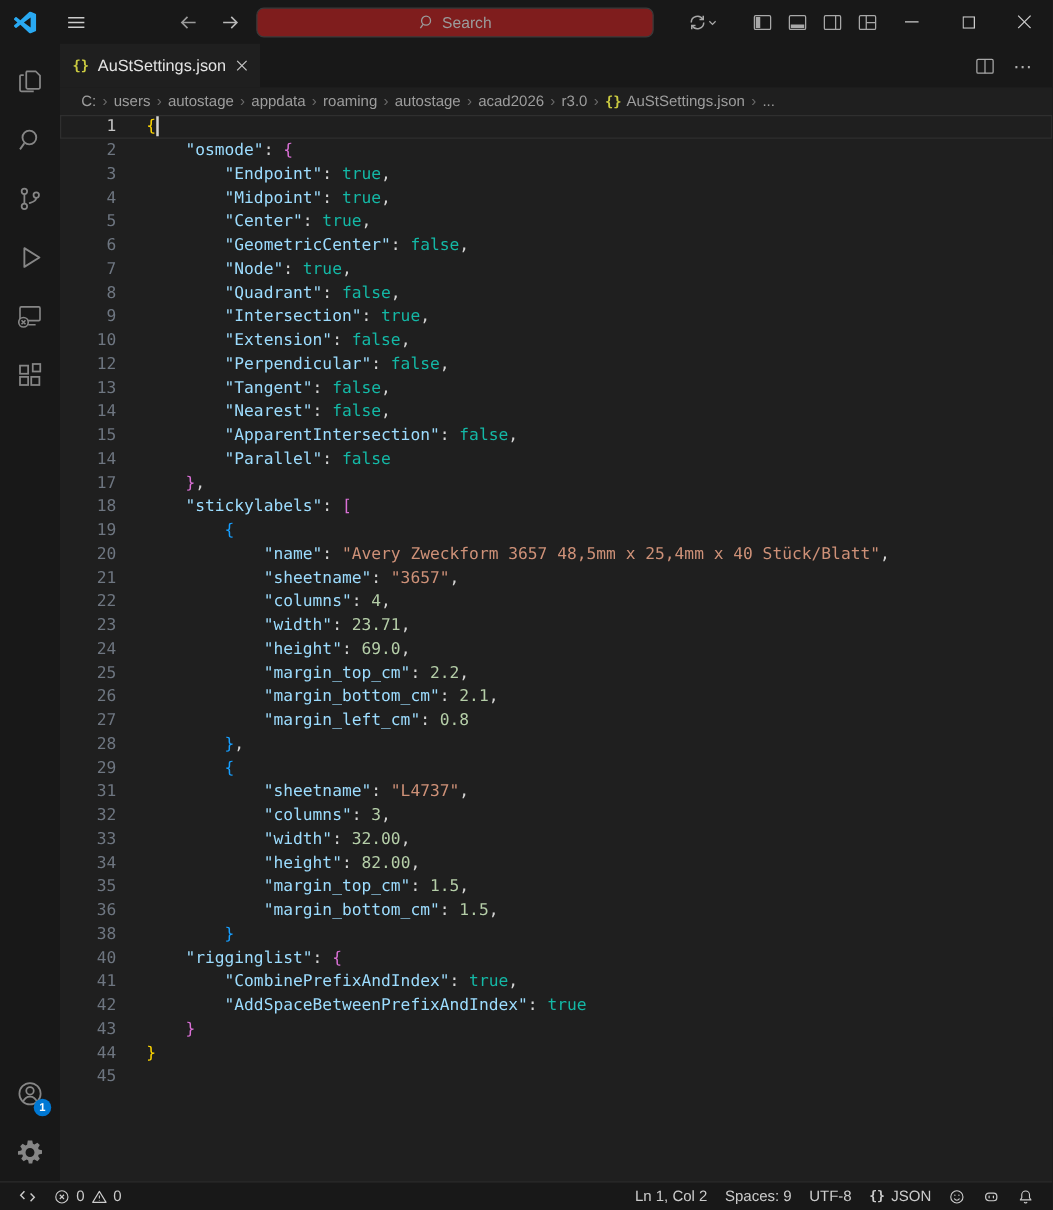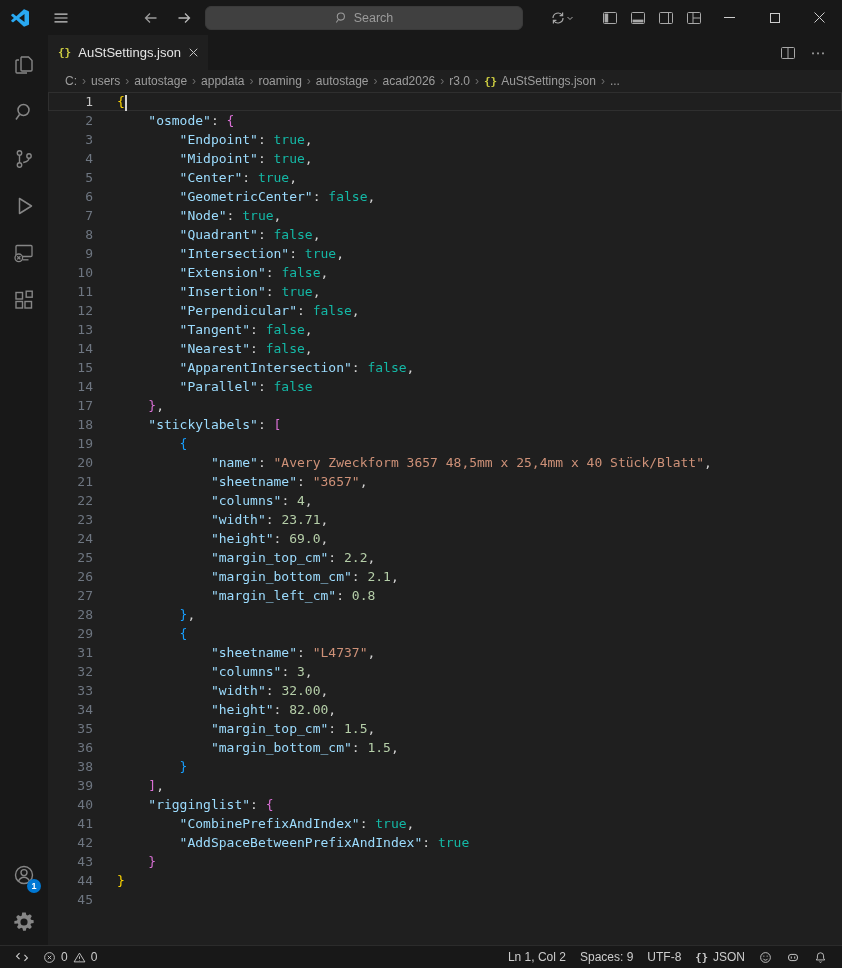--- a/index.html
+++ b/index.html
@@ -5,21 +5,21 @@
   * { margin:0; padding:0; box-sizing:border-box; }
   html,body { width:842px; height:968px; overflow:hidden; background:#1f1f1f;
     font-family:"Liberation Sans", sans-serif; }
   .window { width:842px; height:968px; display:flex; flex-direction:column; background:#1f1f1f; }
 
   
   .title-bar { flex:0 0 35px; background:#181818; display:flex; align-items:center; }
   .tb-left { display:flex; align-items:center; gap:18px; padding-left:11px; width:120px; flex:0 0 120px; }
   .tb-center { flex:1; display:flex; align-items:center; justify-content:center; gap:9px; }
   .nav-arrow { width:24px; height:24px; display:flex; align-items:center; justify-content:center; color:#b4b4b4; }
-  .search-box { width:318px; height:24px; background:#404040; border:1px solid #3a3a3a; border-radius:6px;
+  .search-box { width:318px; height:24px; background:#7f1d1d; border:1px solid #3a3a3a; border-radius:6px;
     display:flex; align-items:center; justify-content:center; gap:6px; color:#9b9b9b; font-size:12.5px; }
   .tb-right { width:300px; flex:0 0 300px; display:flex; align-items:center; justify-content:flex-end; color:#a8a8a8; }
   .tb-icon { width:28px; height:35px; display:flex; align-items:center; justify-content:center; color:#a8a8a8; }
   .sync-wrap { width:40px; margin-right:14px; }
   .win-btn { width:45px; height:35px; display:flex; align-items:center; justify-content:center; color:#cccccc; }
 
   
   .main { flex:1; display:flex; min-height:0; }
   .activity-bar { width:48px; flex:0 0 48px; background:#181818; display:flex; flex-direction:column; align-items:center; padding-top:6px; }
   .ab-icon { width:48px; height:47px; display:flex; align-items:center; justify-content:center; color:#868686; position:relative; }
@@ -291,21 +291,20 @@
             <div class="code-line active"><span class="ln">1</span><span class="code"><span class="tk-b1">{</span><span class="cursor"></span></span></div>
             <div class="code-line"><span class="ln">2</span><span class="code"><span class="tk-key">    "osmode"</span><span class="tk-punc">: </span><span class="tk-b2">{</span></span></div>
             <div class="code-line"><span class="ln">3</span><span class="code"><span class="tk-key">        "Endpoint"</span><span class="tk-punc">: </span><span class="tk-bool">true</span><span class="tk-punc">,</span></span></div>
             <div class="code-line"><span class="ln">4</span><span class="code"><span class="tk-key">        "Midpoint"</span><span class="tk-punc">: </span><span class="tk-bool">true</span><span class="tk-punc">,</span></span></div>
             <div class="code-line"><span class="ln">5</span><span class="code"><span class="tk-key">        "Center"</span><span class="tk-punc">: </span><span class="tk-bool">true</span><span class="tk-punc">,</span></span></div>
             <div class="code-line"><span class="ln">6</span><span class="code"><span class="tk-key">        "GeometricCenter"</span><span class="tk-punc">: </span><span class="tk-bool">false</span><span class="tk-punc">,</span></span></div>
             <div class="code-line"><span class="ln">7</span><span class="code"><span class="tk-key">        "Node"</span><span class="tk-punc">: </span><span class="tk-bool">true</span><span class="tk-punc">,</span></span></div>
             <div class="code-line"><span class="ln">8</span><span class="code"><span class="tk-key">        "Quadrant"</span><span class="tk-punc">: </span><span class="tk-bool">false</span><span class="tk-punc">,</span></span></div>
             <div class="code-line"><span class="ln">9</span><span class="code"><span class="tk-key">        "Intersection"</span><span class="tk-punc">: </span><span class="tk-bool">true</span><span class="tk-punc">,</span></span></div>
             <div class="code-line"><span class="ln">10</span><span class="code"><span class="tk-key">        "Extension"</span><span class="tk-punc">: </span><span class="tk-bool">false</span><span class="tk-punc">,</span></span></div>
-            <div class="code-line"><span class="ln">11</span><span class="code"><span class="tk-key">        "Insertion"</span><span class="tk-punc">: </span><span class="tk-bool">true</span><span class="tk-punc">,</span></span></div>
             <div class="code-line"><span class="ln">12</span><span class="code"><span class="tk-key">        "Perpendicular"</span><span class="tk-punc">: </span><span class="tk-bool">false</span><span class="tk-punc">,</span></span></div>
             <div class="code-line"><span class="ln">13</span><span class="code"><span class="tk-key">        "Tangent"</span><span class="tk-punc">: </span><span class="tk-bool">false</span><span class="tk-punc">,</span></span></div>
             <div class="code-line"><span class="ln">14</span><span class="code"><span class="tk-key">        "Nearest"</span><span class="tk-punc">: </span><span class="tk-bool">false</span><span class="tk-punc">,</span></span></div>
             <div class="code-line"><span class="ln">15</span><span class="code"><span class="tk-key">        "ApparentIntersection"</span><span class="tk-punc">: </span><span class="tk-bool">false</span><span class="tk-punc">,</span></span></div>
             <div class="code-line"><span class="ln">14</span><span class="code"><span class="tk-key">        "Parallel"</span><span class="tk-punc">: </span><span class="tk-bool">false</span></span></div>
             <div class="code-line"><span class="ln">17</span><span class="code"><span class="tk-b2">    }</span><span class="tk-punc">,</span></span></div>
             <div class="code-line"><span class="ln">18</span><span class="code"><span class="tk-key">    "stickylabels"</span><span class="tk-punc">: </span><span class="tk-b2">[</span></span></div>
             <div class="code-line"><span class="ln">19</span><span class="code"><span class="tk-b3">        {</span></span></div>
             <div class="code-line"><span class="ln">20</span><span class="code"><span class="tk-key">            "name"</span><span class="tk-punc">: </span><span class="tk-str">"Avery Zweckform 3657 48,5mm x 25,4mm x 40 Stück/Blatt"</span><span class="tk-punc">,</span></span></div>
             <div class="code-line"><span class="ln">21</span><span class="code"><span class="tk-key">            "sheetname"</span><span class="tk-punc">: </span><span class="tk-str">"3657"</span><span class="tk-punc">,</span></span></div>
@@ -317,21 +316,20 @@
             <div class="code-line"><span class="ln">27</span><span class="code"><span class="tk-key">            "margin_left_cm"</span><span class="tk-punc">: </span><span class="tk-num">0.8</span></span></div>
             <div class="code-line"><span class="ln">28</span><span class="code"><span class="tk-b3">        }</span><span class="tk-punc">,</span></span></div>
             <div class="code-line"><span class="ln">29</span><span class="code"><span class="tk-b3">        {</span></span></div>
             <div class="code-line"><span class="ln">31</span><span class="code"><span class="tk-key">            "sheetname"</span><span class="tk-punc">: </span><span class="tk-str">"L4737"</span><span class="tk-punc">,</span></span></div>
             <div class="code-line"><span class="ln">32</span><span class="code"><span class="tk-key">            "columns"</span><span class="tk-punc">: </span><span class="tk-num">3</span><span class="tk-punc">,</span></span></div>
             <div class="code-line"><span class="ln">33</span><span class="code"><span class="tk-key">            "width"</span><span class="tk-punc">: </span><span class="tk-num">32.00</span><span class="tk-punc">,</span></span></div>
             <div class="code-line"><span class="ln">34</span><span class="code"><span class="tk-key">            "height"</span><span class="tk-punc">: </span><span class="tk-num">82.00</span><span class="tk-punc">,</span></span></div>
             <div class="code-line"><span class="ln">35</span><span class="code"><span class="tk-key">            "margin_top_cm"</span><span class="tk-punc">: </span><span class="tk-num">1.5</span><span class="tk-punc">,</span></span></div>
             <div class="code-line"><span class="ln">36</span><span class="code"><span class="tk-key">            "margin_bottom_cm"</span><span class="tk-punc">: </span><span class="tk-num">1.5</span><span class="tk-punc">,</span></span></div>
             <div class="code-line"><span class="ln">38</span><span class="code"><span class="tk-b3">        }</span></span></div>
-            <div class="code-line"><span class="ln">39</span><span class="code"><span class="tk-b2">    ]</span><span class="tk-punc">,</span></span></div>
             <div class="code-line"><span class="ln">40</span><span class="code"><span class="tk-key">    "rigginglist"</span><span class="tk-punc">: </span><span class="tk-b2">{</span></span></div>
             <div class="code-line"><span class="ln">41</span><span class="code"><span class="tk-key">        "CombinePrefixAndIndex"</span><span class="tk-punc">: </span><span class="tk-bool">true</span><span class="tk-punc">,</span></span></div>
             <div class="code-line"><span class="ln">42</span><span class="code"><span class="tk-key">        "AddSpaceBetweenPrefixAndIndex"</span><span class="tk-punc">: </span><span class="tk-bool">true</span></span></div>
             <div class="code-line"><span class="ln">43</span><span class="code"><span class="tk-b2">    }</span></span></div>
             <div class="code-line"><span class="ln">44</span><span class="code"><span class="tk-b1">}</span></span></div>
             <div class="code-line"><span class="ln">45</span><span class="code"></span></div>
           </div>
       </div>
 
     </div>

